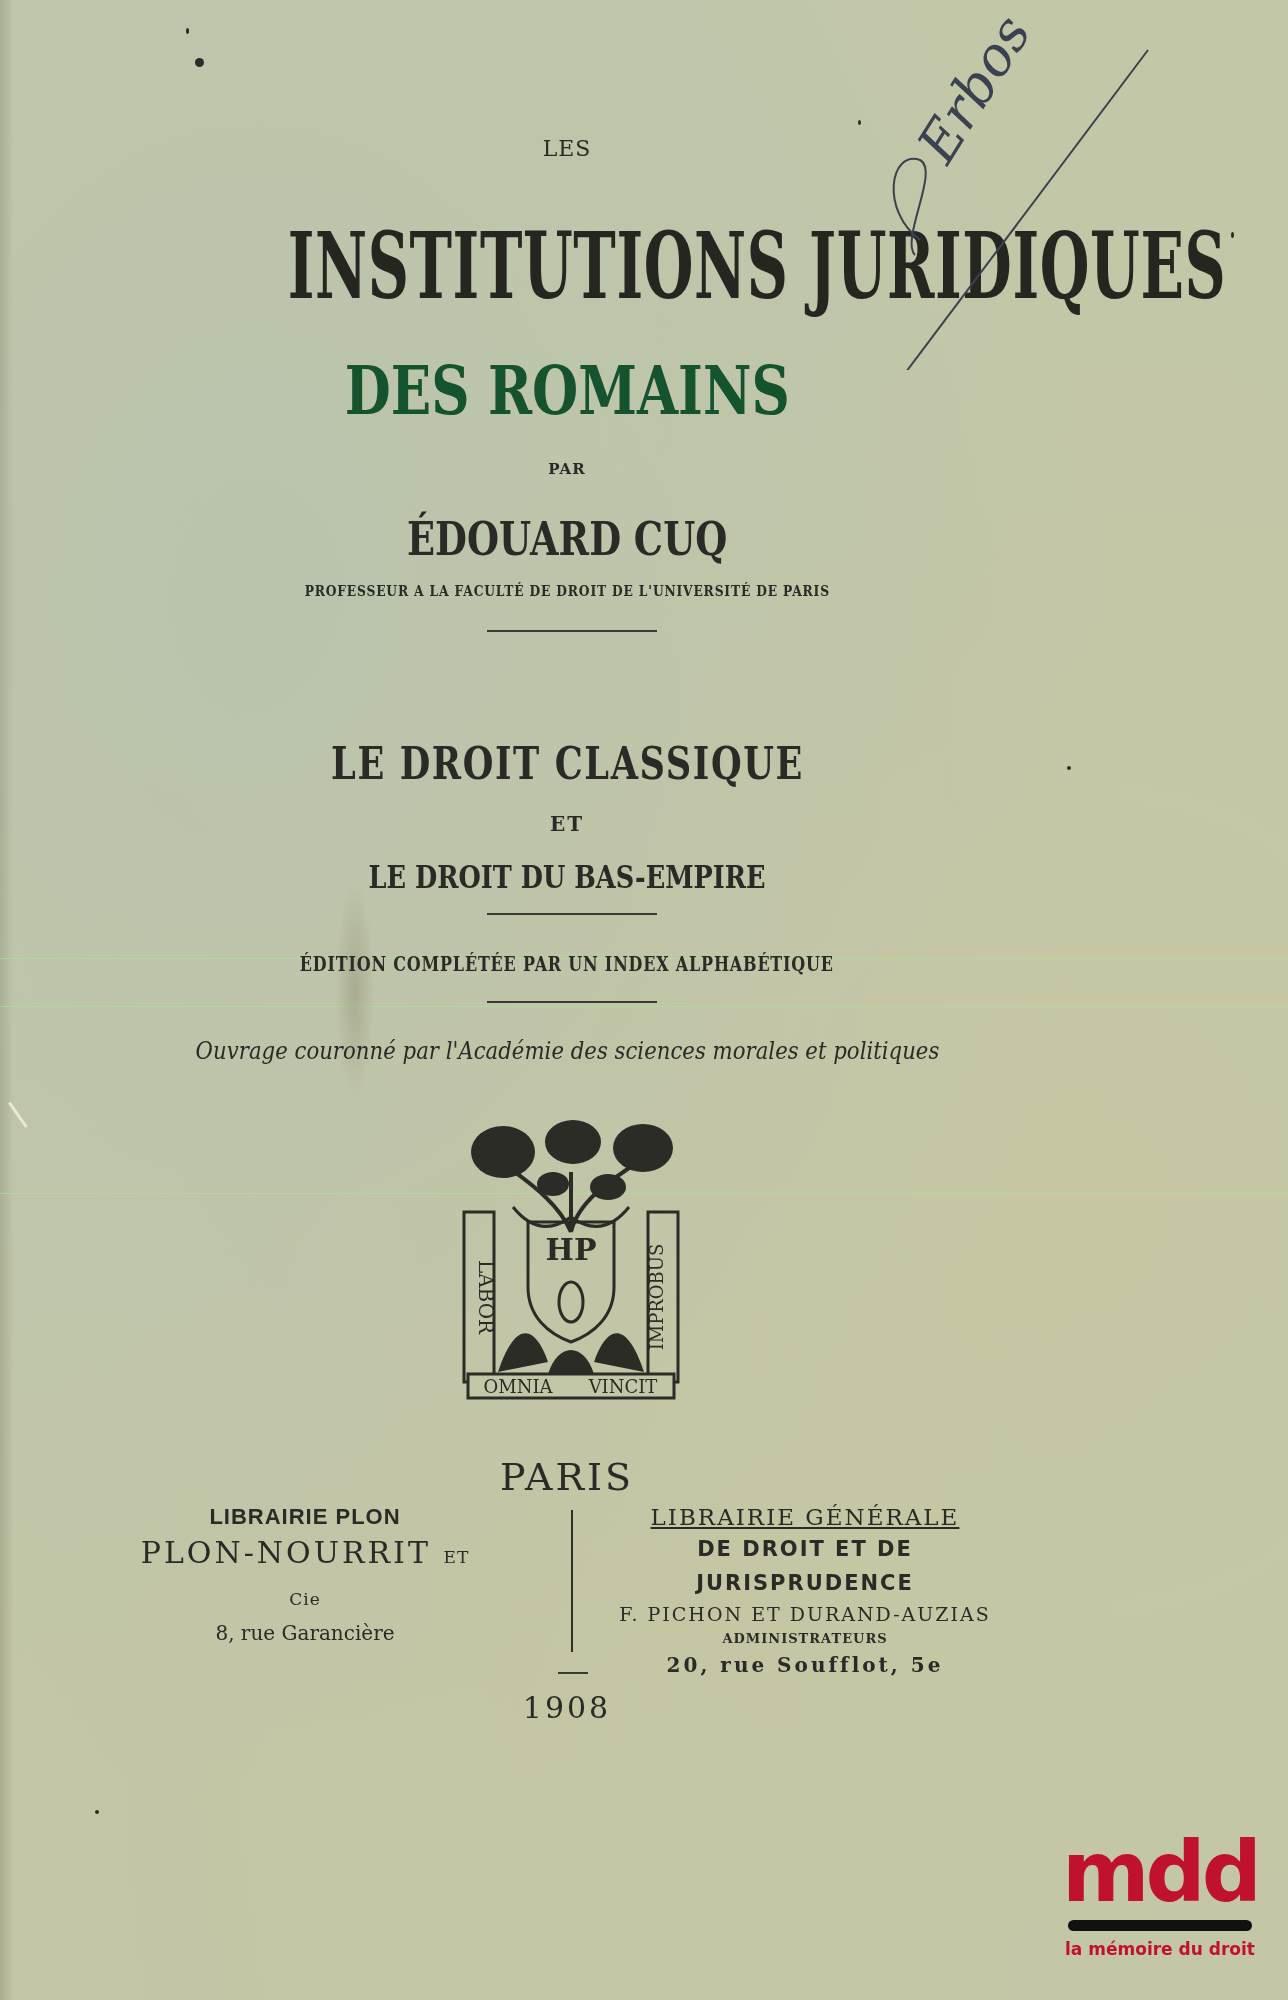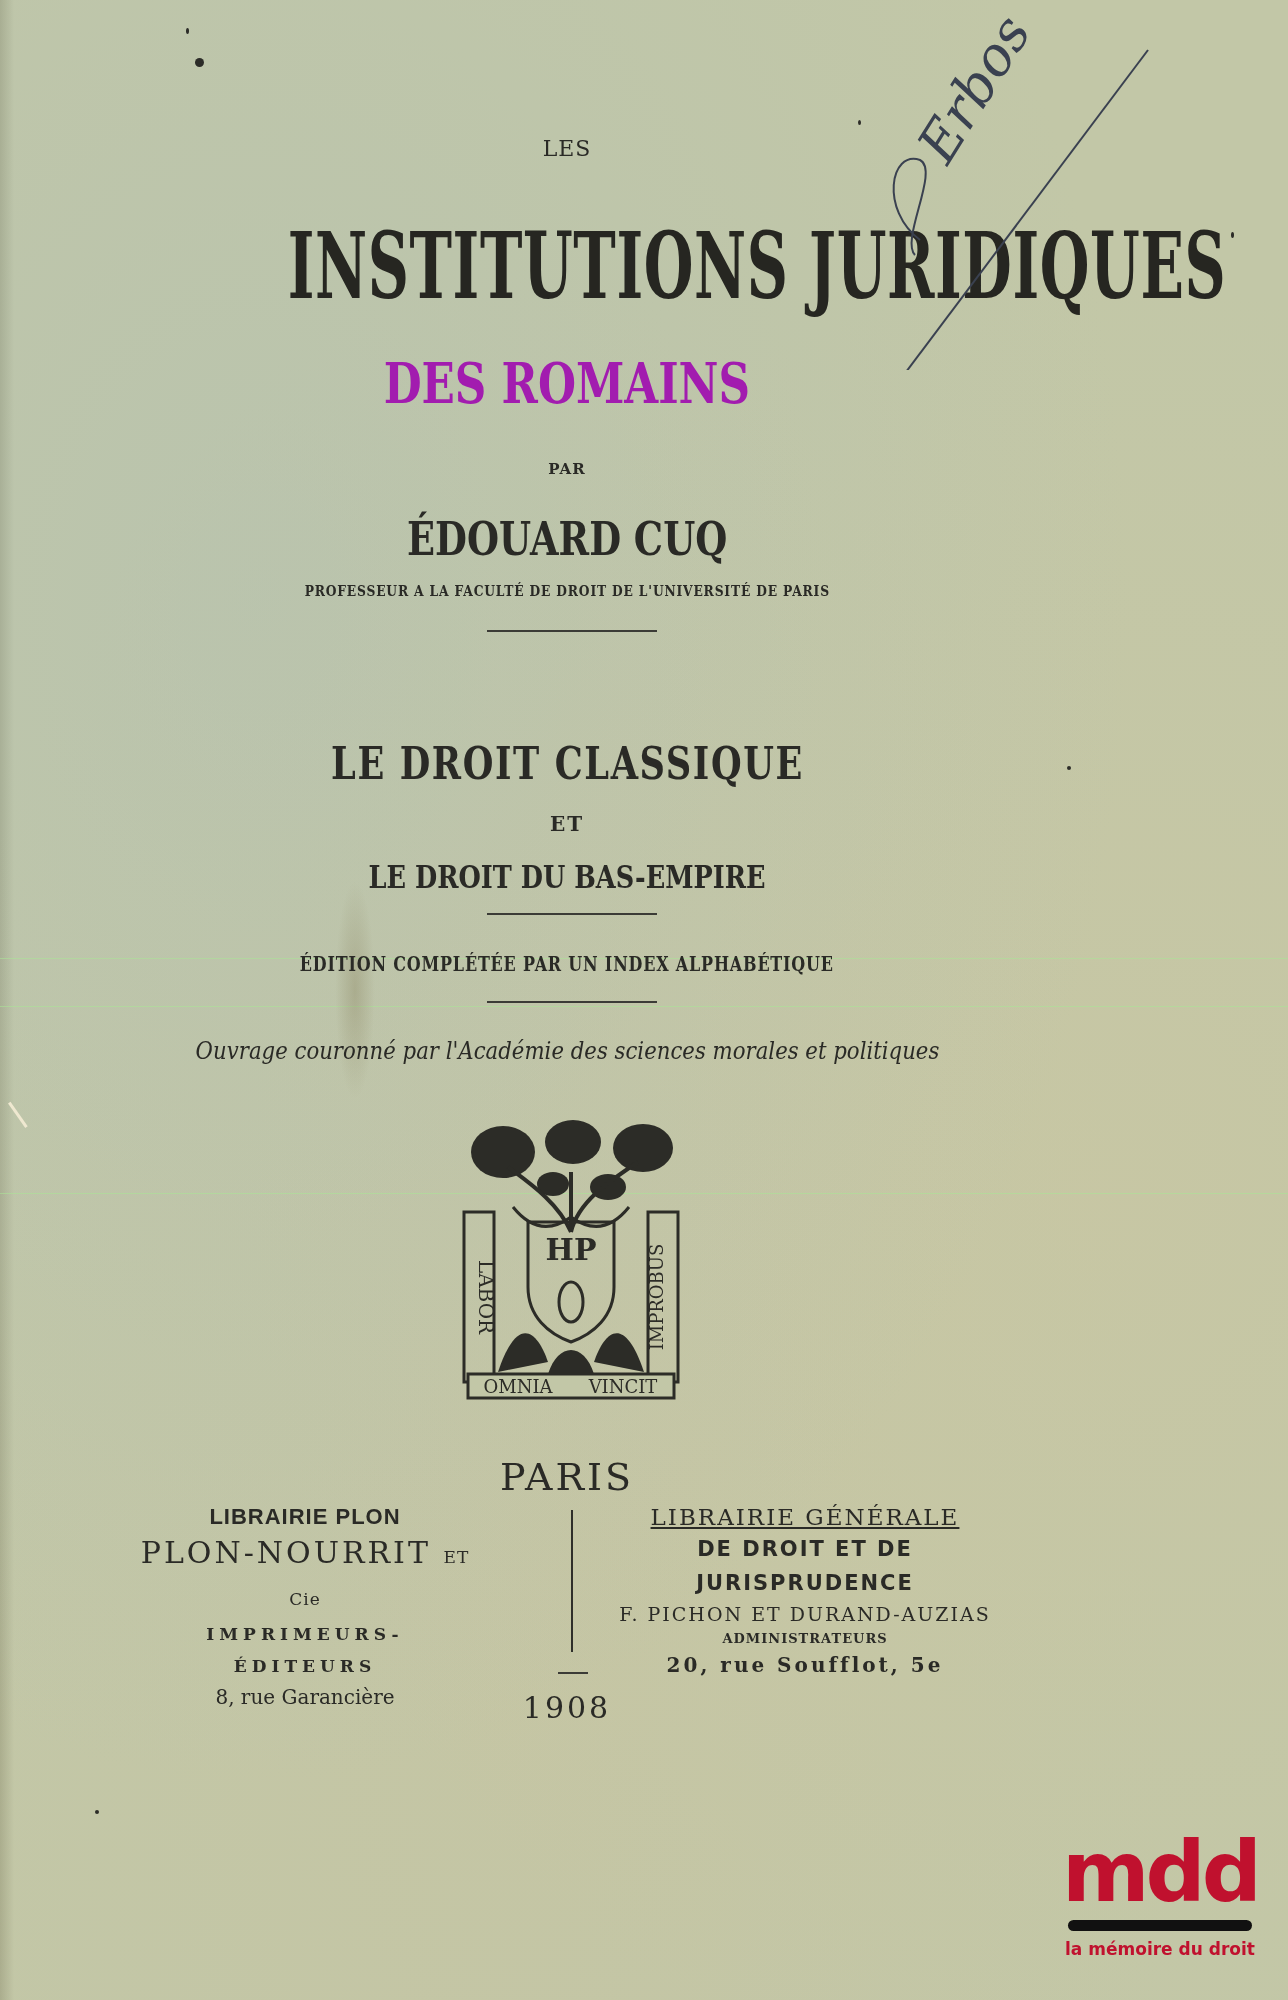--- a/index.html
+++ b/index.html
@@ -13,21 +13,21 @@
       linear-gradient(90deg, rgba(120,120,90,0.35) 0px, rgba(0,0,0,0) 14px);
     font-family: "DejaVu Serif", serif;
     color: #2a2a26;
   }
   .page { position: absolute; inset: 0; border-radius: 18px; }
   .c { position: absolute; left: 0; width: 1134px; text-align: center; white-space: nowrap; }
   .cond { display: inline-block; transform-origin: center; }
   .les { top: 136px; font-size: 22px; letter-spacing: 1px; }
   .main-title { top: 212px; font-size: 92px; font-weight: bold; letter-spacing: 1px; color: #262621; }
   .main-title .cond { transform: scaleX(0.62); }
-  .sub-title { top: 350px; font-size: 56px; font-weight: bold; color: #a21caf; }
+  .sub-title { top: 350px; font-size: 68px; font-weight: bold; color: #14532d; }
   .sub-title .cond { transform: scaleX(0.78); }
   .par { top: 460px; font-size: 15px; font-weight: bold; letter-spacing: 1px; }
   .author { top: 512px; font-size: 46px; font-weight: bold; }
   .author .cond { transform: scaleX(0.8); }
   .prof { top: 582px; font-size: 15px; font-weight: bold; letter-spacing: 1px; }
   .prof .cond { transform: scaleX(0.82); }
   .rule { position: absolute; height: 2px; background: #3b3b36; }
   .tome { top: 672px; font-size: 28px; letter-spacing: 2px; }
   .tome .cond { transform: scaleX(0.88); }
   .droit1 { top: 738px; font-size: 44px; font-weight: bold; letter-spacing: 2px; }
@@ -136,21 +136,20 @@
     <text x="205" y="185" font-family="DejaVu Serif, serif" font-size="18" text-anchor="middle" fill="#2c2c27" transform="rotate(-90 205 185)">IMPROBUS</text>
     <text x="60" y="281" font-family="DejaVu Serif, serif" font-size="18" text-anchor="middle" fill="#2c2c27">OMNIA</text>
     <text x="165" y="281" font-family="DejaVu Serif, serif" font-size="18" text-anchor="middle" fill="#2c2c27">VINCIT</text>
   </svg>
 
   <div class="c paris">PARIS</div>
 
   <div class="pub-left">
     <div class="pl1">LIBRAIRIE PLON</div>
     <div class="pl2"><span>PLON-NOURRIT</span> <small>ET Cie</small></div>
-    <div class="pl3">IMPRIMEURS-ÉDITEURS</div>
     <div class="pl4">8, rue Garancière</div>
   </div>
 
   <div class="vdiv"></div>
 
   <div class="pub-right">
     <div class="pr1">LIBRAIRIE GÉNÉRALE</div>
     <div class="pr2">DE DROIT ET DE JURISPRUDENCE</div>
     <div class="pr3">F. PICHON ET DURAND-AUZIAS</div>
     <div class="pr4">ADMINISTRATEURS</div>

